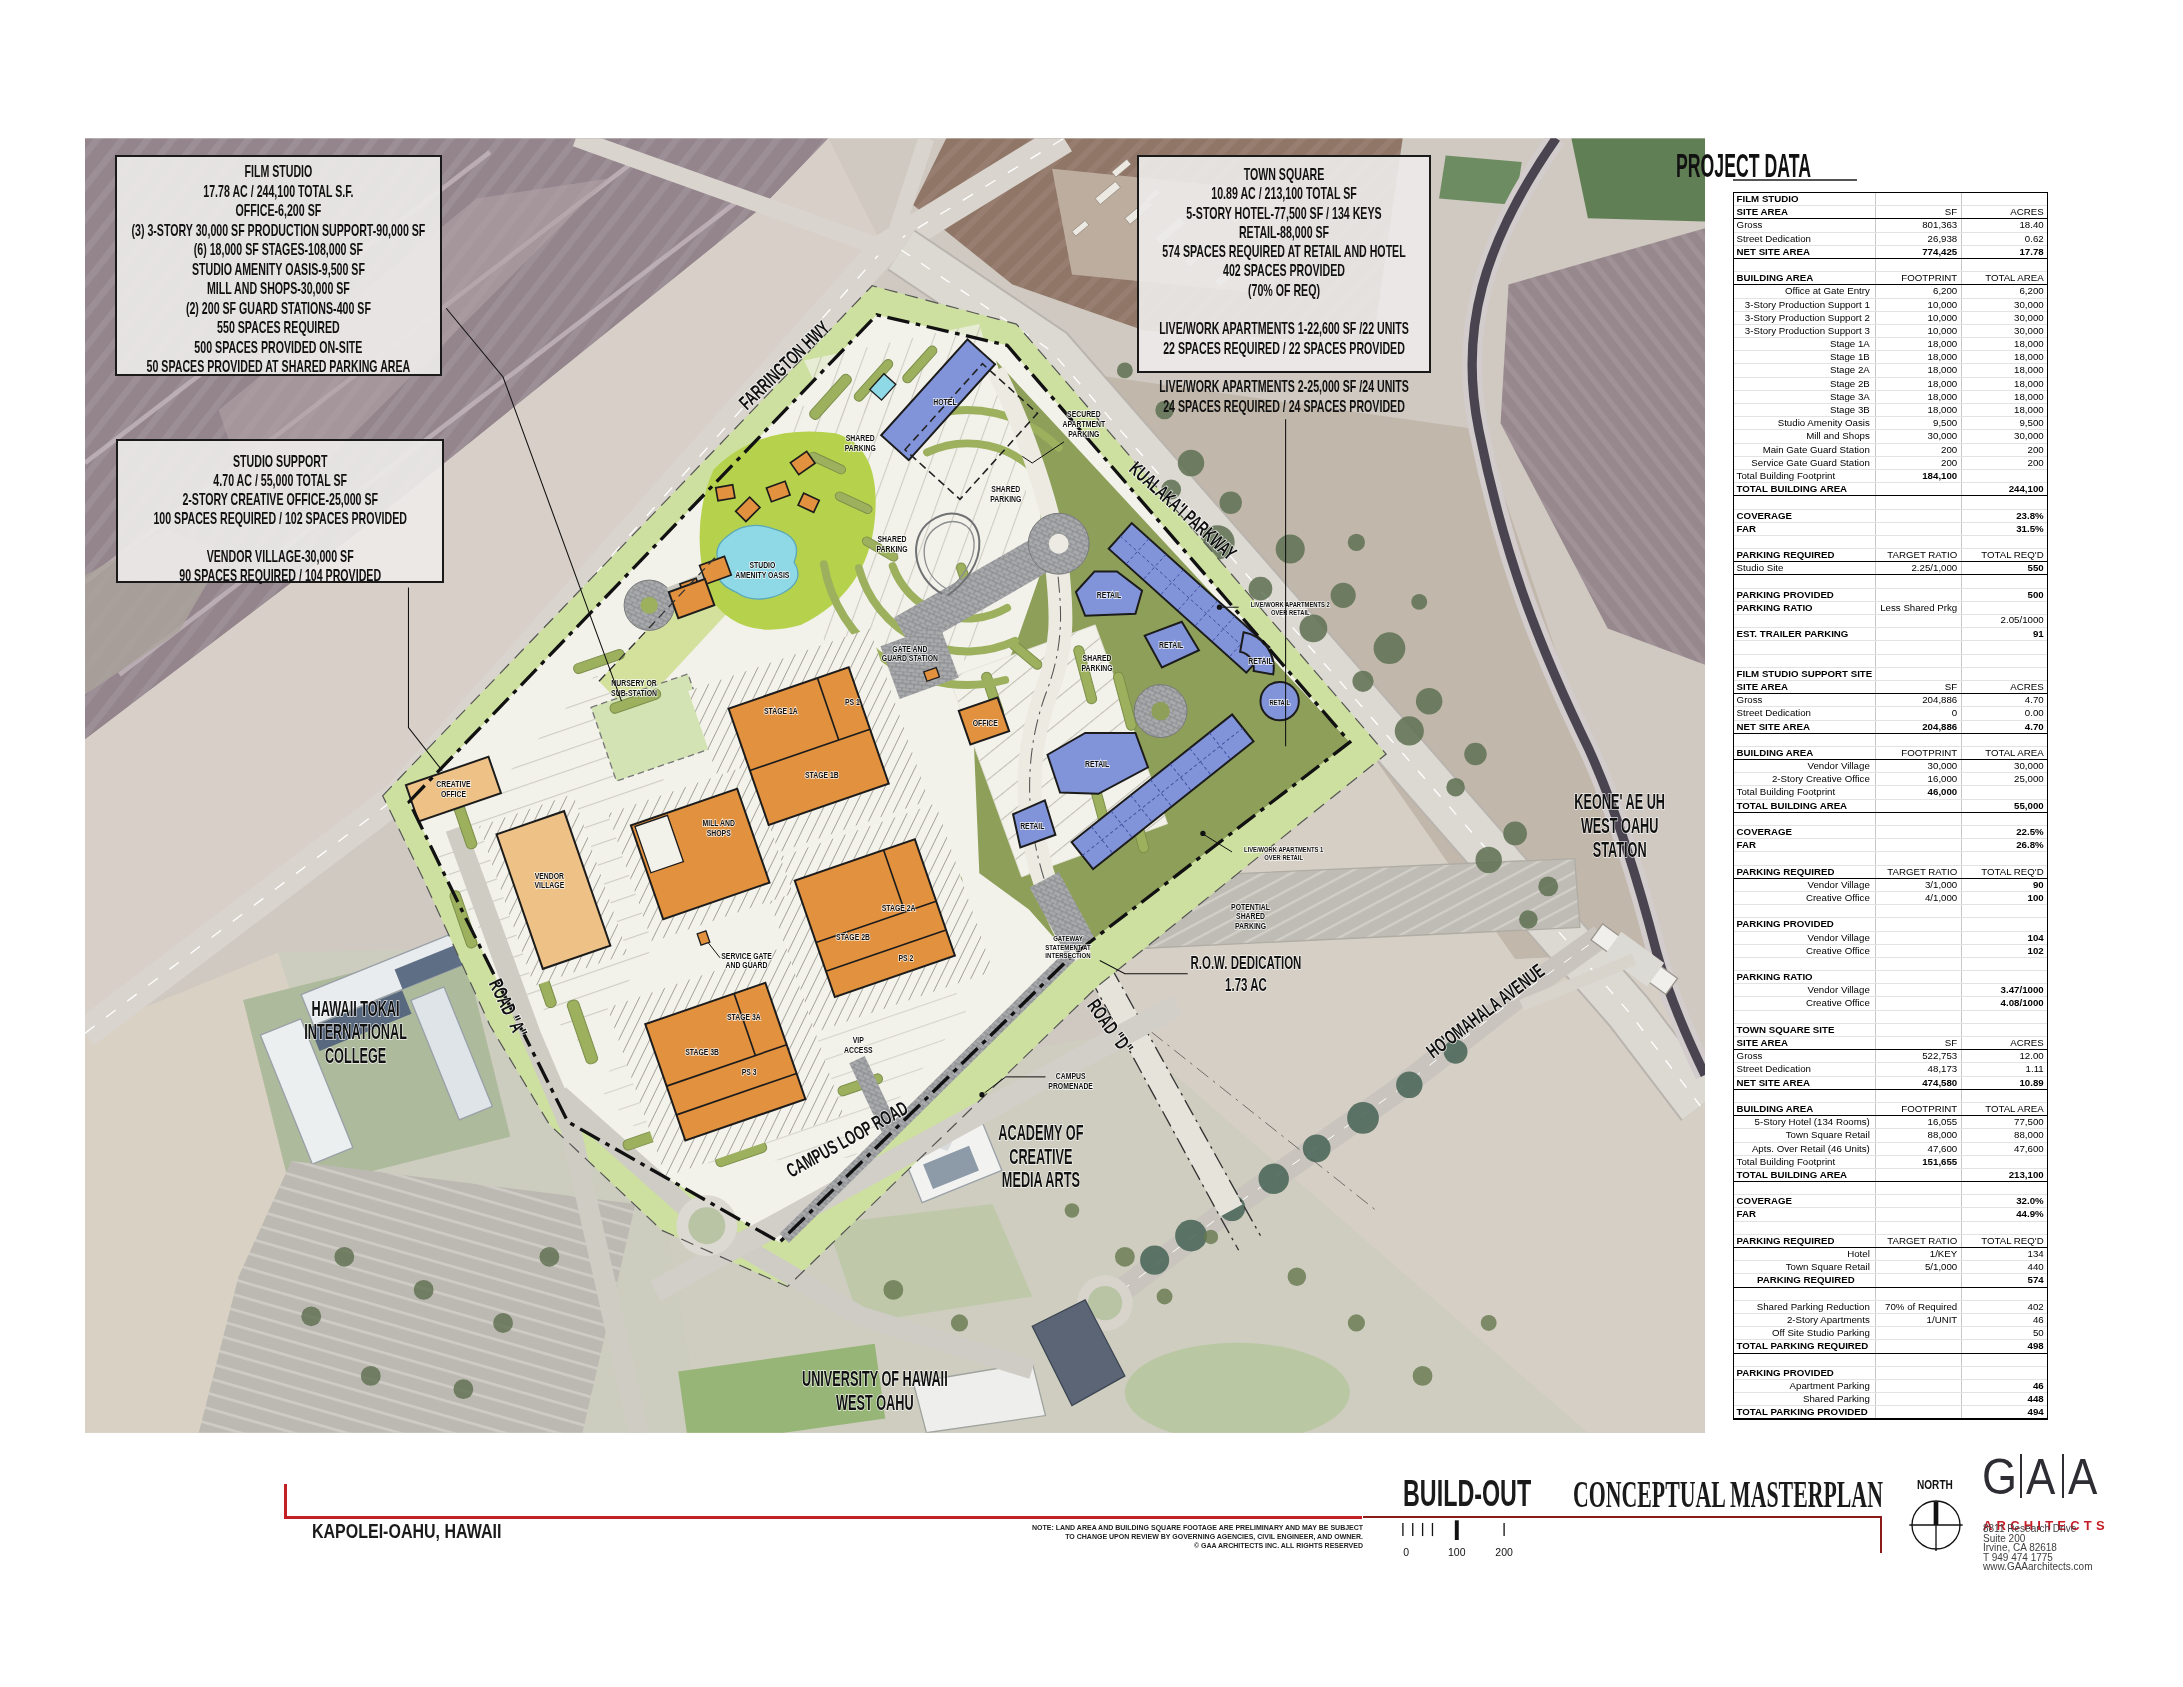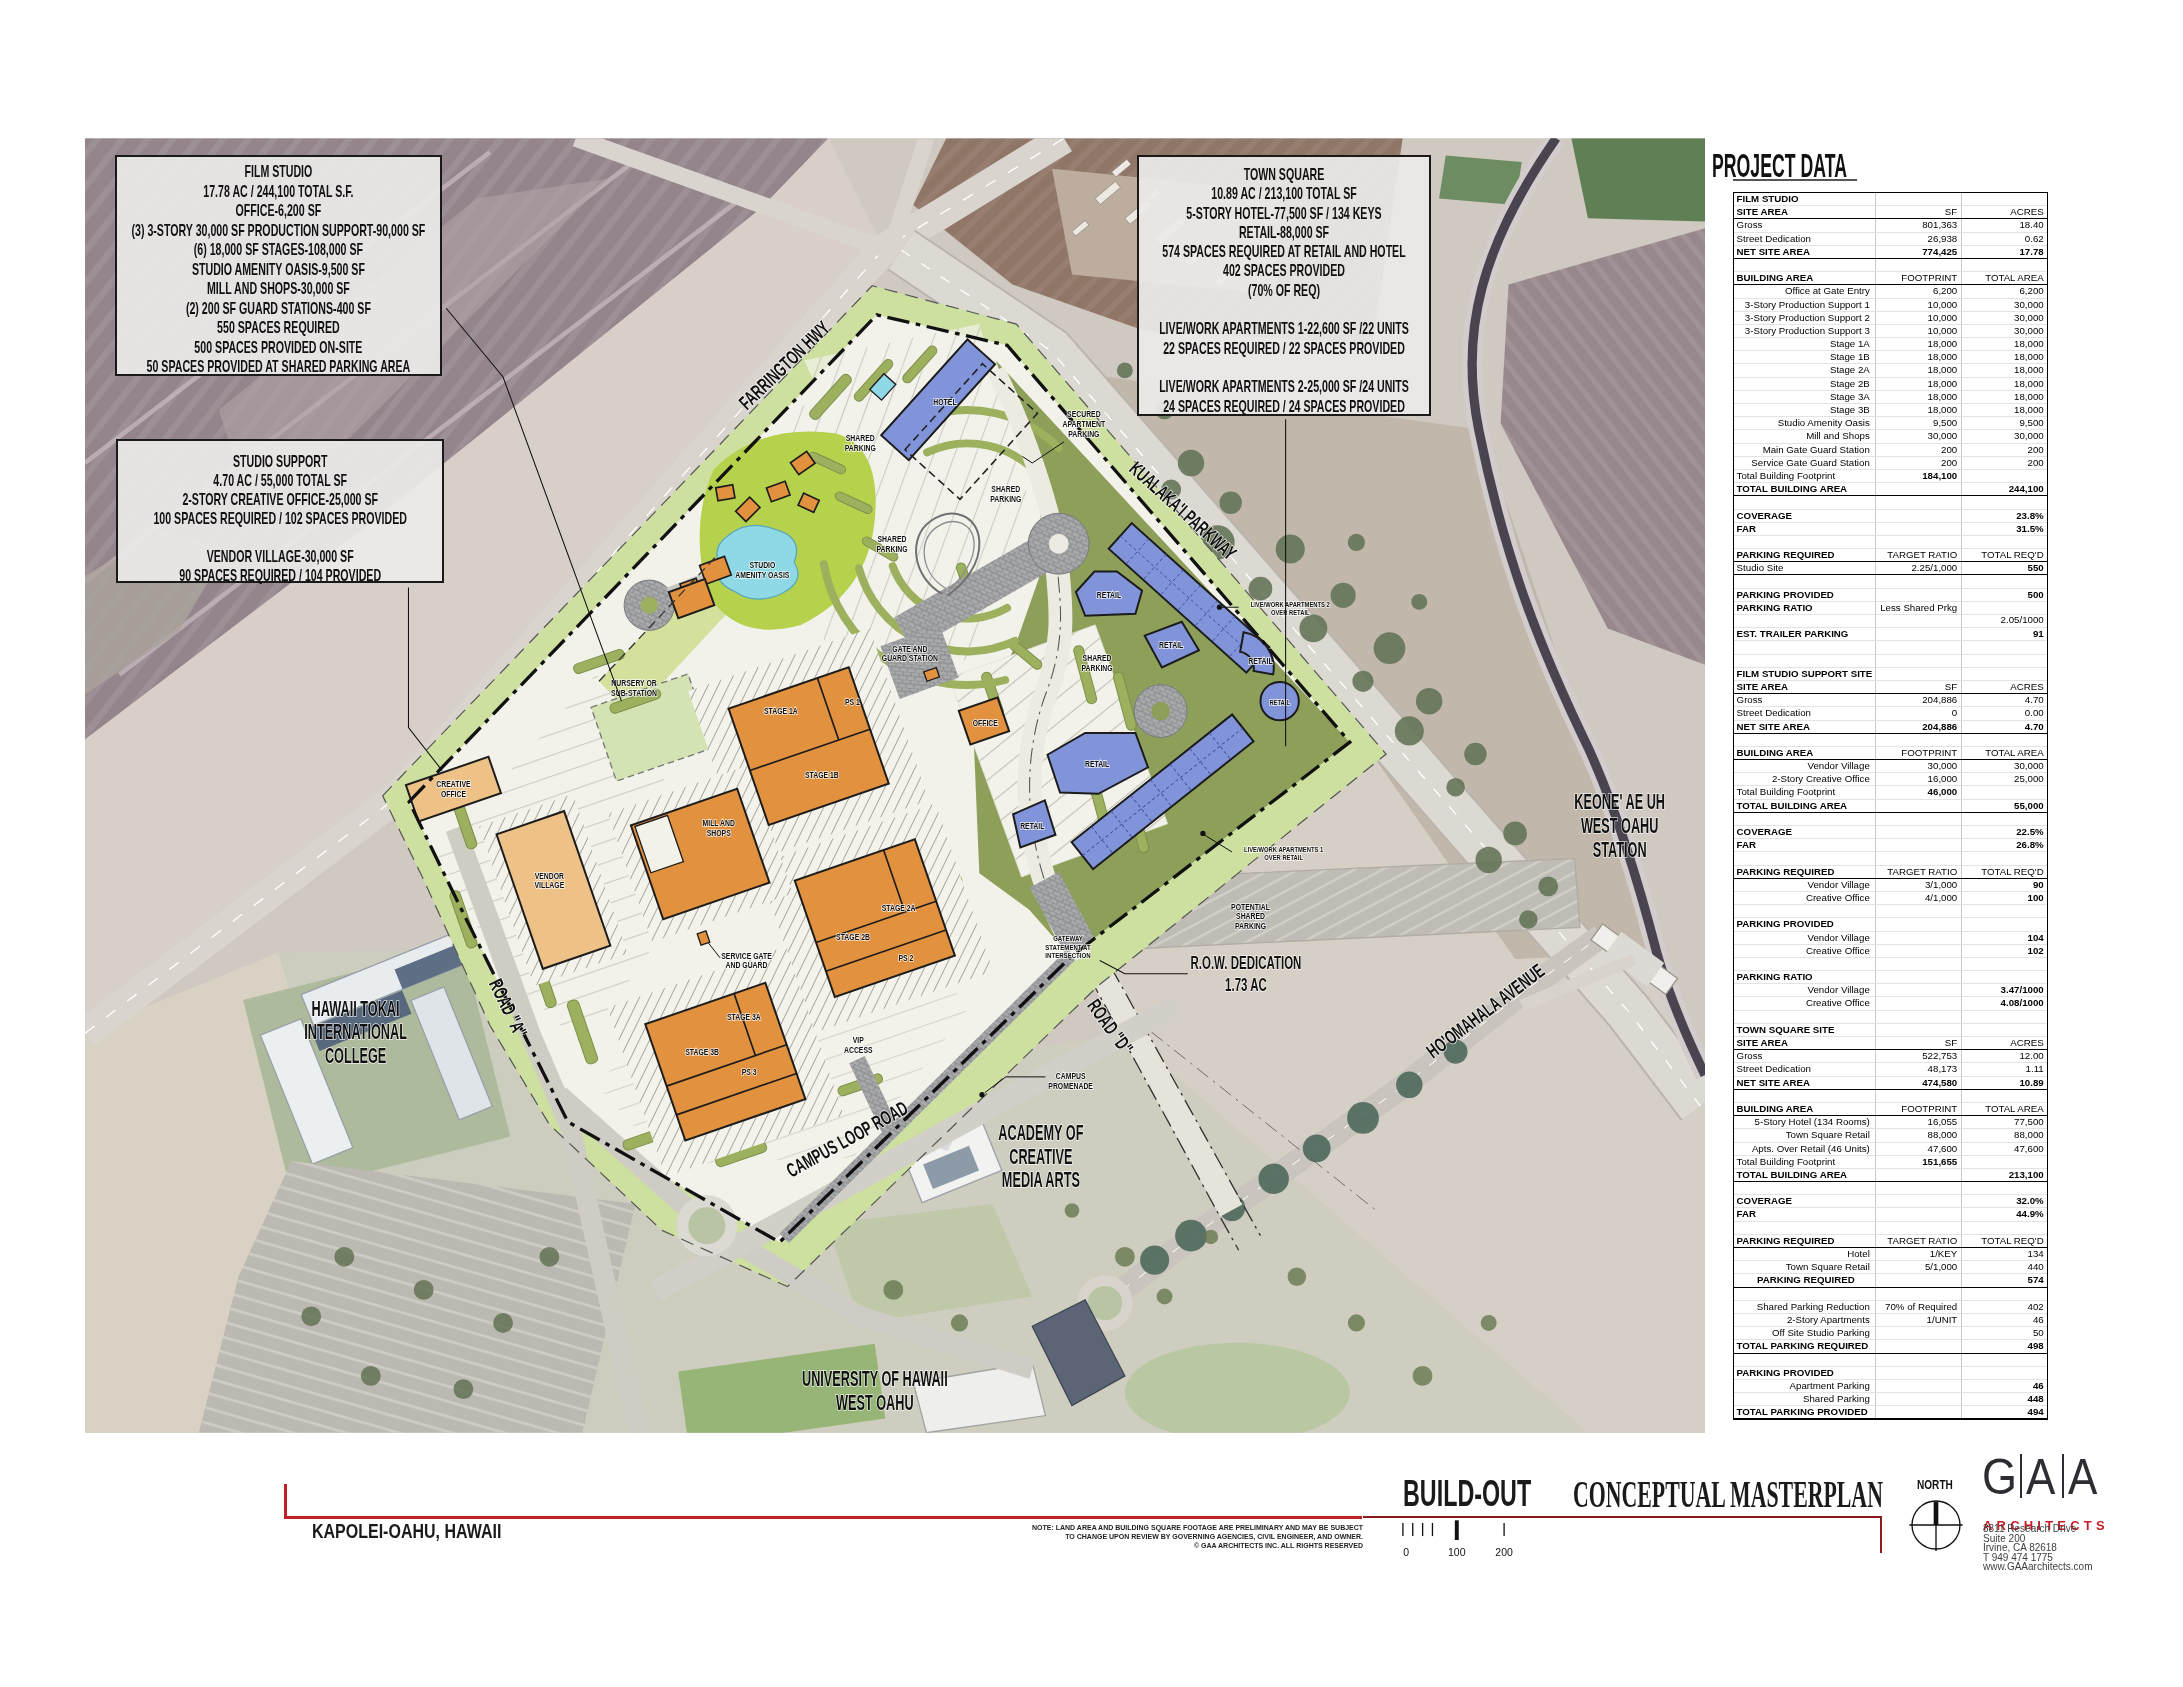--- a/index.html
+++ b/index.html
@@ -676,25 +676,25 @@
 </svg>
 
 <div class="callout" style="left:115px;top:155px;width:327px;height:221px;font-size:17px;">
 <div class="inner" style="line-height:19.5px;padding-top:5.3px;">FILM STUDIO<br>17.78 AC / 244,100 TOTAL S.F.<br>OFFICE-6,200 SF<br>(3) 3-STORY 30,000 SF PRODUCTION SUPPORT-90,000 SF<br>(6) 18,000 SF STAGES-108,000 SF<br>STUDIO AMENITY OASIS-9,500 SF<br>MILL AND SHOPS-30,000 SF<br>(2) 200 SF GUARD STATIONS-400 SF<br>550 SPACES REQUIRED<br>500 SPACES PROVIDED ON-SITE<br>50 SPACES PROVIDED AT SHARED PARKING AREA</div>
     </div>
 
 <div class="callout" style="left:116px;top:439px;width:328px;height:144px;font-size:17px;padding-left:36px;">
 <div class="inner" style="line-height:19px;padding-top:10.6px;">STUDIO SUPPORT<br>4.70 AC / 55,000 TOTAL SF<br>2-STORY CREATIVE OFFICE-25,000 SF<br>100 SPACES REQUIRED / 102 SPACES PROVIDED<br><br>VENDOR VILLAGE-30,000 SF<br>90 SPACES REQUIRED / 104 PROVIDED</div>
     </div>
 
-<div class="callout" style="left:1137px;top:155px;width:294px;height:261px;font-size:17px;">
+<div class="callout" style="left:1137px;top:155px;width:294px;height:218px;font-size:17px;">
 <div class="inner" style="line-height:19.3px;padding-top:8px;">TOWN SQUARE<br>10.89 AC / 213,100 TOTAL SF<br>5-STORY HOTEL-77,500 SF / 134 KEYS<br>RETAIL-88,000 SF<br>574 SPACES REQUIRED AT RETAIL AND HOTEL<br>402 SPACES PROVIDED<br>(70% OF REQ)<br><br>LIVE/WORK APARTMENTS 1-22,600 SF /22 UNITS<br>22 SPACES REQUIRED / 22 SPACES PROVIDED<br><br>LIVE/WORK APARTMENTS 2-25,000 SF /24 UNITS<br>24 SPACES REQUIRED / 24 SPACES PROVIDED</div>
     </div>
 
-<div style="position:absolute;left:1712px;top:146px;font-size:34px;font-weight:bold;color:#111;"><span class="cond" style="transform:scaleX(0.52);">PROJECT DATA</span></div>
+<div style="position:absolute;left:1676px;top:146px;font-size:34px;font-weight:bold;color:#111;"><span class="cond" style="transform:scaleX(0.52);">PROJECT DATA</span></div>
 
 <div style="position:absolute;left:1733px;top:179px;width:124px;height:1.7px;background:#555;"></div>
 
 <div class="ptable">
 <div class="tr tr-h">
         <div class="c1">FILM STUDIO</div>
         <div class="c2"></div>
         <div class="c3"></div>
       </div>
 <div class="tr tr-ch">

